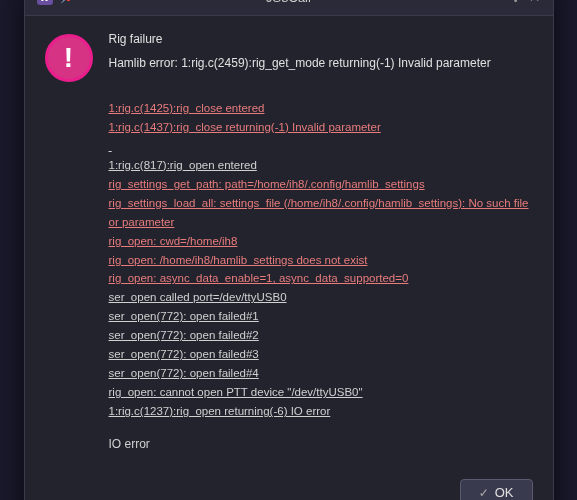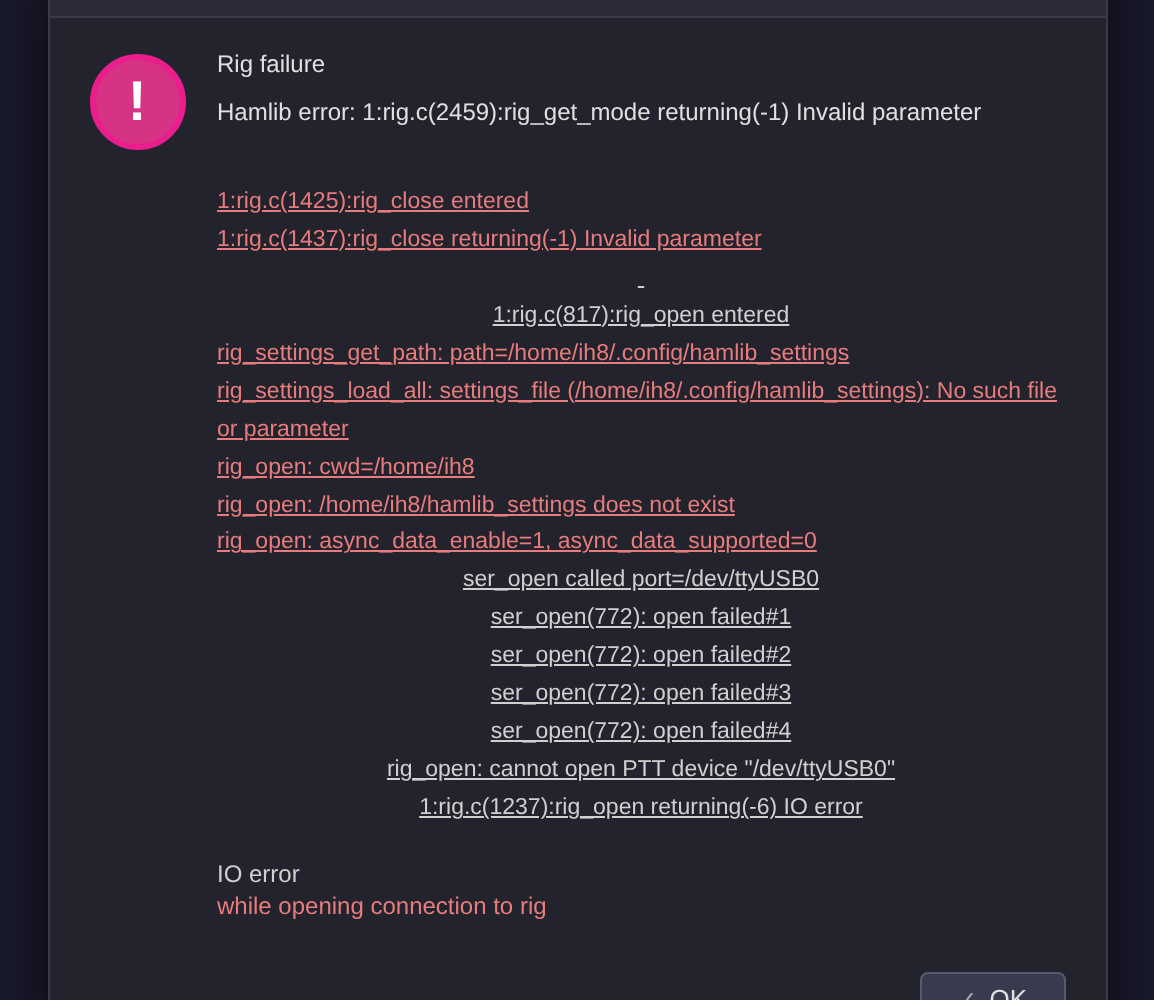--- a/index.html
+++ b/index.html
@@ -131,21 +131,20 @@
       color: #e87c7c;
     }
 
     .log-line {
       display: block;
       text-decoration: underline;
     }
 
     .log-line.white {
       color: #d0d0d0;
-      text-align: center;
     }
 
     .log-line.red {
       color: #e87c7c;
     }
 
     .io-error-section {
       margin-top: 16px;
     }
 
@@ -223,21 +222,20 @@
         <span class="log-line white">ser_open called port=/dev/ttyUSB0</span>
         <span class="log-line white">ser_open(772): open failed#1</span>
         <span class="log-line white">ser_open(772): open failed#2</span>
         <span class="log-line white">ser_open(772): open failed#3</span>
         <span class="log-line white">ser_open(772): open failed#4</span>
         <span class="log-line white">rig_open: cannot open PTT device "/dev/ttyUSB0"</span>
         <span class="log-line white">1:rig.c(1237):rig_open returning(-6) IO error</span>
       </div>
       <div class="io-error-section">
         <div class="io-error-label">IO error</div>
-        <div class="io-error-desc">while opening connection to rig</div>
       </div>
     </div>
   </div>
 
   <div class="dialog-footer">
     <button class="ok-button">
       <span class="checkmark">✓</span>
       <span>OK</span>
     </button>
   </div>

